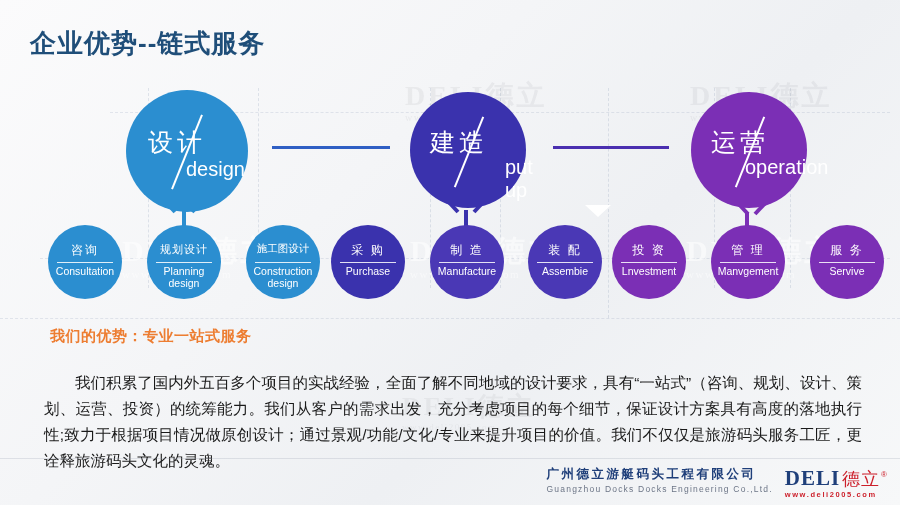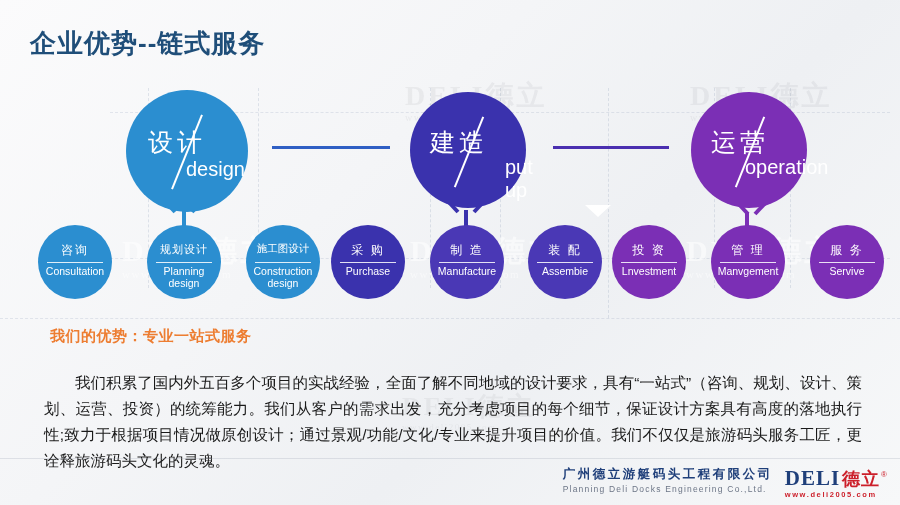--- a/index.html
+++ b/index.html
@@ -126,21 +126,21 @@
     font-size: 8.5px; color: #6d7687; letter-spacing: 1.2px;
     white-space: nowrap; margin-top: 1px;
   }
   #logo { text-align: left; position: relative; }
   #logo .lg-row { display: flex; align-items: baseline; white-space: nowrap; }
   #logo .lg-deli {
     font-family: "Liberation Serif", "DejaVu Serif", serif;
     font-size: 21px; font-weight: bold; color: #1f3f7a; letter-spacing: 1px;
   }
   #logo .lg-cn {
-    font-size: 18px; font-weight: bold; color: #cc1f2a; margin-left: 2px;
+    font-size: 18px; font-weight: normal; color: #cc1f2a; margin-left: 2px;
     letter-spacing: 1px;
   }
   #logo .lg-r {
     font-size: 8px; color: #cc1f2a; vertical-align: super;
     position: relative; top: -8px; left: 1px;
   }
   #logo .lg-url {
     font-size: 7.5px; font-weight: bold; color: #cc1f2a;
     letter-spacing: 1.6px; margin-top: -1px;
   }
@@ -196,21 +196,21 @@
     <div class="connector" style="left:115px;top:140px;width:60px;height:4px;transform:rotate(47deg);transform-origin:right center;background:#2b8ed0;"></div>
     <div class="connector" style="left:182px;top:140px;width:4px;height:42px;background:#2b8ed0;"></div>
     <div class="connector" style="left:192px;top:140px;width:60px;height:4px;transform:rotate(-47deg);transform-origin:left center;background:#2b8ed0;"></div>
 
     <div class="big-circle" style="left:126px;top:20px;width:122px;height:122px;background:#2b8ed0;">
       <span class="cn" style="left:22px;top:36px;">设计</span>
       <span class="slash" style="left:60px;top:22px;height:80px;transform:rotate(22deg);"></span>
       <span class="en" style="left:60px;top:68px;">design</span>
     </div>
 
-    <div class="small-circle" style="left:38px;top:155px;width:74px;height:74px;background:#2b8ed0;">
+    <div class="small-circle" style="left:48px;top:155px;width:74px;height:74px;background:#2b8ed0;">
       <span class="cn">咨询</span>
       <span class="rule"></span>
       <span class="en">Consultation</span>
     </div>
     <div class="small-circle" style="left:147px;top:155px;width:74px;height:74px;background:#2b8ed0;">
       <span class="cn" style="font-size:11px;letter-spacing:1px;">规划设计</span>
       <span class="rule"></span>
       <span class="en">Planning design</span>
     </div>
     <div class="small-circle" style="left:246px;top:155px;width:74px;height:74px;background:#2b8ed0;">
@@ -275,21 +275,21 @@
 
   </div>
 
   <div id="subhead">我们的优势：专业一站式服务</div>
   <div id="body">我们积累了国内外五百多个项目的实战经验，全面了解不同地域的设计要求，具有“一站式”（咨询、规划、设计、策划、运营、投资）的统筹能力。我们从客户的需求出发，充分考虑项目的每个细节，保证设计方案具有高度的落地执行性;致力于根据项目情况做原创设计；通过景观/功能/文化/专业来提升项目的价值。我们不仅仅是旅游码头服务工匠，更诠释旅游码头文化的灵魂。</div>
 
   <div id="footer-rule"></div>
   <div id="footer">
     <div id="co">
       <div class="co-cn">广州德立游艇码头工程有限公司</div>
-      <div class="co-en">Planning  Deli  Docks  Engineering  Co.,Ltd.</div>
+      <div class="co-en">Guangzhou  Docks  Docks  Engineering  Co.,Ltd.</div>
     </div>
     <div id="logo">
       <div class="lg-row">
         <span class="lg-deli">DELI</span>
         <span class="lg-cn">德立</span>
         <span class="lg-r">®</span>
       </div>
       <div class="lg-url">www.deli2005.com</div>
     </div>
   </div>

